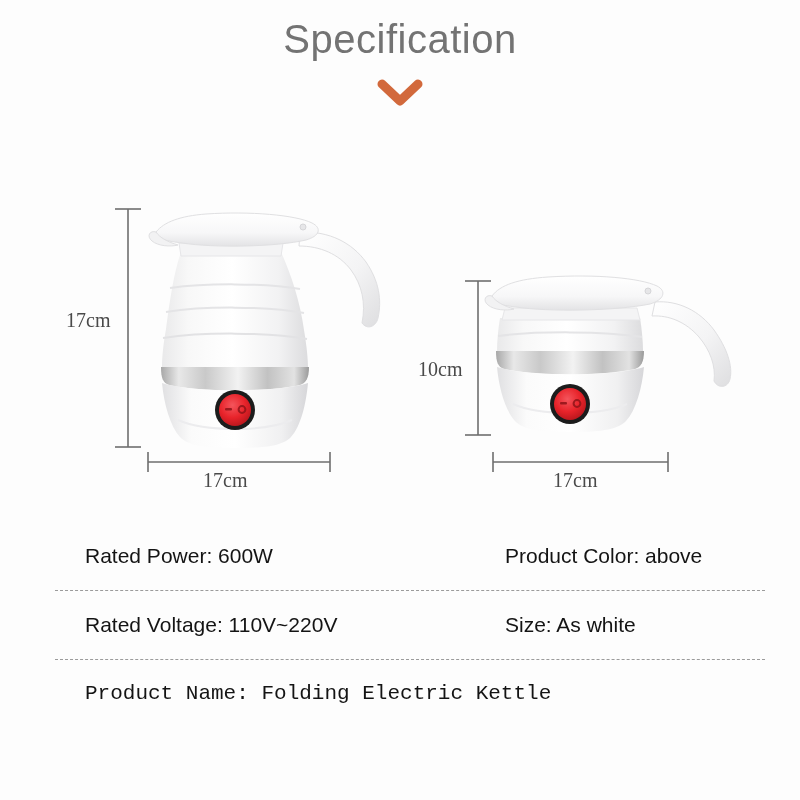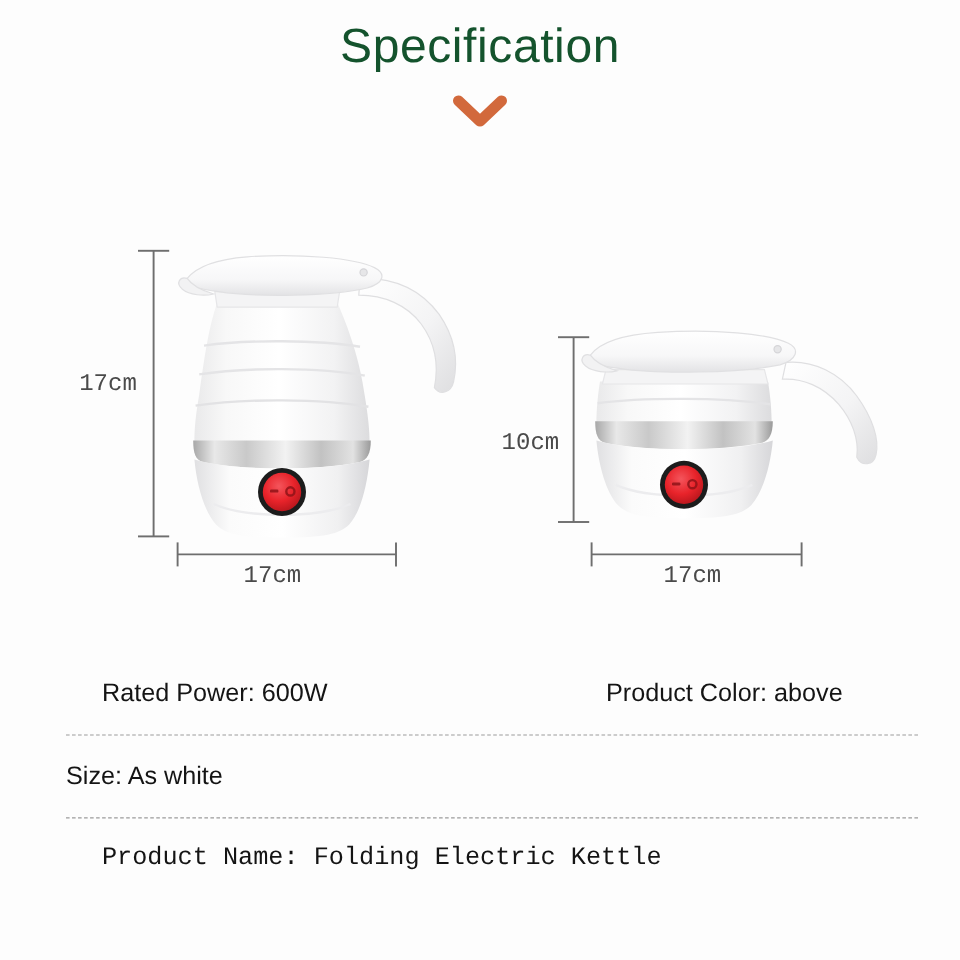--- a/index.html
+++ b/index.html
@@ -29,21 +29,21 @@
     position: absolute;
     top: 14px;
     left: 0;
     width: 800px;
     text-align: center;
   }
   .page-title {
     font-size: 40px;
     line-height: 50px;
     font-weight: 400;
-    color: #14532d;
+    color: #737373;
     letter-spacing: 0.5px;
   }
   .chevron-wrap {
     margin-top: 14px;
     display: flex;
     justify-content: center;
   }
 
   
   .figures {
@@ -54,32 +54,32 @@
     pointer-events: none;
   }
   .figures svg { display: block; }
 
   
   .dim-label {
     position: absolute;
     font-size: 20px;
     color: #4a4a4a;
     white-space: nowrap;
-    font-family: Liberation Mono, monospace;
+    font-family: Liberation Serif, serif;
   }
   #dim-left-height  { left: 66px;  top: 309px; }
   #dim-left-width   { left: 203px; top: 469px; }
   #dim-right-height { left: 418px; top: 358px; }
   #dim-right-width  { left: 553px; top: 469px; }
 
   
   .spec-table {
     position: absolute;
     left: 55px;
-    top: 544px;
+    top: 522px;
     width: 710px;
   }
   .spec-row {
     display: flex;
     align-items: center;
     height: 68px;
   }
   .spec-row.full { display: block; }
   .spec-cell {
     font-size: 21px;
@@ -288,20 +288,21 @@
   <div class="spec-table">
 
     <div class="spec-row">
       <div class="spec-cell left-cell">Rated Power: 600W</div>
       <div class="spec-cell right-cell">Product Color: above</div>
     </div>
 
     <div class="spec-divider"></div>
 
     <div class="spec-row">
+      <div class="spec-cell left-cell">Rated Voltage: 110V~220V</div>
       <div class="spec-cell right-cell">Size: As white</div>
     </div>
 
     <div class="spec-divider"></div>
 
     <div class="spec-row full">
       <div class="spec-cell wide-cell">Product Name: Folding Electric Kettle</div>
     </div>
 
   </div>

